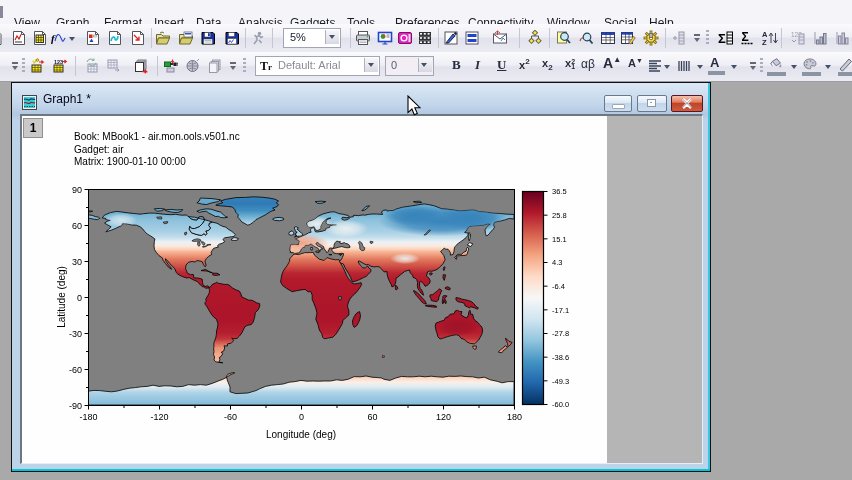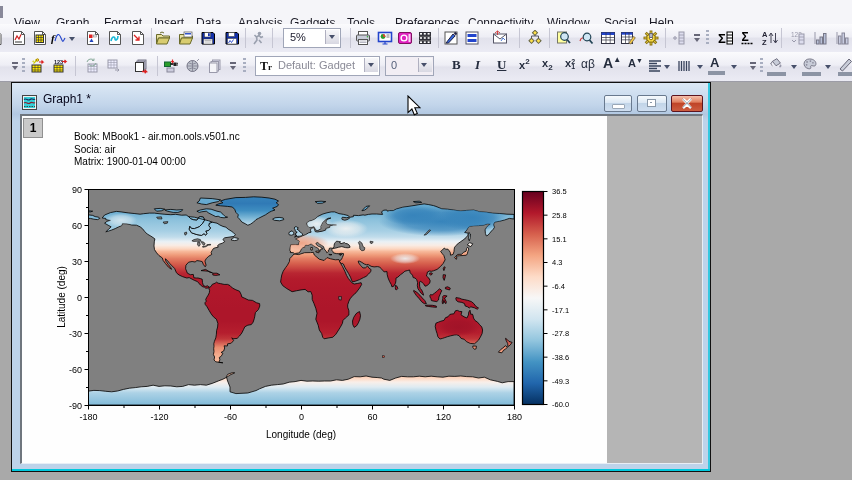--- a/index.html
+++ b/index.html
@@ -306,21 +306,21 @@
         <rect x="4" y="3.5" width="7.5" height="9.5" fill="#e8e8f0" stroke="#99a"></rect>
         <rect x="2.5" y="5" width="7.5" height="9.5" fill="#f4f4f8" stroke="#99a"></rect>
       </svg>
       <div class="abs" style="left:228px;top:2px;width:10px;height:24px">
         <div class="abs" style="left:2px;top:8px;width:6px;height:1.5px;background:#667"></div>
         <div class="abs" style="left:2px;top:12px;width:0;height:0;border-left:3px solid transparent;border-right:3px solid transparent;border-top:4px solid #667"></div>
       </div>
       <div class="grip" style="left:243px"></div>
       <div class="combo" style="left:255px;top:4px;width:123px">
         <span style="position:absolute;left:4px;top:2px;color:#111;font-weight:bold;font-family:Liberation Serif, serif;font-size:12px">T<span style="font-size:9px">r</span></span>
-        <span style="position:absolute;left:22px;top:2px">Default: Gadget</span>
+        <span style="position:absolute;left:22px;top:2px">Default: Arial</span>
         <div class="abs" style="right:1px;top:1px;width:13px;height:14px;background:linear-gradient(180deg,#f8f8fa,#d8d8e2);border-left:1px solid #b0b0c0"></div>
       </div>
       <div class="da" style="left:368px;top:11px"></div>
       <div class="combo" style="left:385px;top:4px;width:47px;background:#f2eef4">
         <span style="position:absolute;left:5px;top:2px;color:#55607a">0</span>
         <div class="abs" style="right:1px;top:1px;width:13px;height:14px;background:linear-gradient(180deg,#f8f8fa,#d8d8e2);border-left:1px solid #b0b0c0"></div>
       </div>
       <div class="da" style="left:421px;top:11px"></div>
       <div class="glyph" style="left:452px;font-family:'Liberation Serif',serif;font-weight:bold">B</div>
       <div class="glyph" style="left:475px;font-family:'Liberation Serif',serif;font-weight:bold;font-style:italic">I</div>
@@ -392,22 +392,22 @@
           <path d="M2 1 L6 4.5 L10 1 M2 10 L6 6.5 L10 10 M2 1 L10 10 M10 1 L2 10" stroke="#fff" stroke-width="2.4" fill="none"></path>
           <path d="M1.6 1 L10.4 9.6 M10.4 1 L1.6 9.6" stroke="#314a68" stroke-width="1" fill="none" opacity="0.55"></path>
         </svg>
       </div>
       <div class="abs" style="left:8px;top:31px;width:680px;height:347px;border-top:2px solid #6f767e;border-left:2px solid #6f767e;border-right:1px solid #e8eef6;border-bottom:1px solid #e8eef6;background:#b5b5b5">
         <div class="abs" style="left:0;top:0;width:585px;height:347px;background:#fefefe"></div>
       </div>
     </div>
     <div class="abs" style="left:23px;top:118px;width:18px;height:18px;background:#c9c9c9;border:1px solid #909090;font-weight:bold;font-size:12px;color:#000;text-align:center;line-height:18px">1</div>
     <div class="abs" style="left:74px;top:130.5px;font-size:10px;color:#000">Book: MBook1 - air.mon.ools.v501.nc</div>
-    <div class="abs" style="left:74px;top:144px;font-size:10px;color:#000">Socia: air</div>
-    <div class="abs" style="left:74px;top:156px;font-size:10px;color:#000">Matrix: 1900-01-04 00:00</div>
+    <div class="abs" style="left:74px;top:144px;font-size:10px;color:#000">Gadget: air</div>
+    <div class="abs" style="left:74px;top:156px;font-size:10px;color:#000">Matrix: 1900-01-10 00:00</div>
     <svg width="426" height="216" viewBox="0 0 426 216" style="position:absolute;left:88px;top:189px">
       <defs>
         <linearGradient id="tg" x1="0" y1="0" x2="0" y2="216" gradientUnits="userSpaceOnUse">
           <stop offset="0.0%" stop-color="#72b1d3"></stop>
           <stop offset="4.4%" stop-color="#69abd0"></stop>
           <stop offset="8.3%" stop-color="#61a6cd"></stop>
           <stop offset="11.1%" stop-color="#72b1d3"></stop>
           <stop offset="13.9%" stop-color="#8ac0db"></stop>
           <stop offset="16.7%" stop-color="#99c8e0"></stop>
           <stop offset="19.4%" stop-color="#a6cfe4"></stop>

